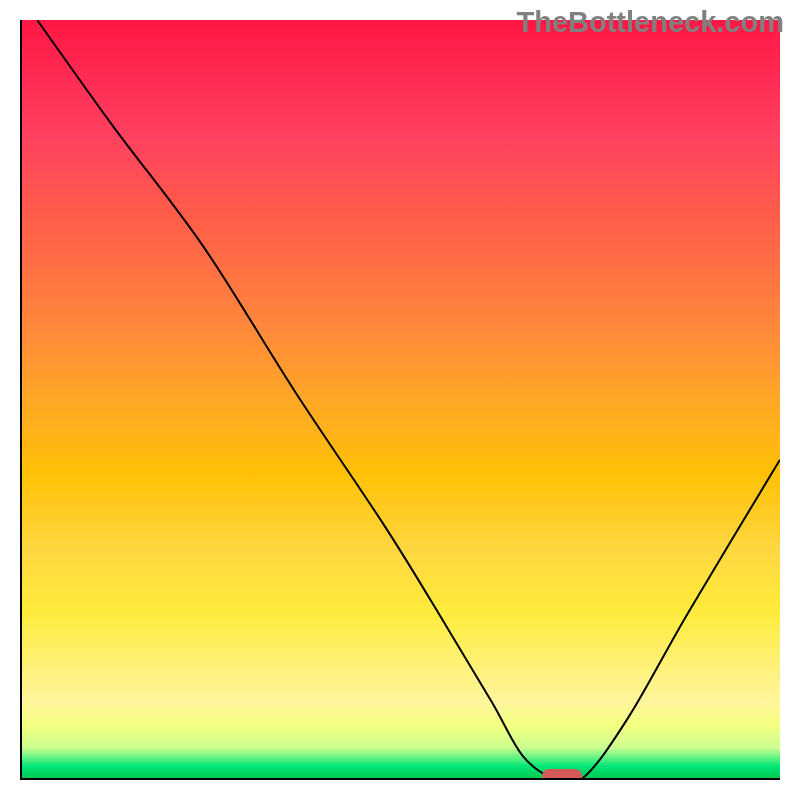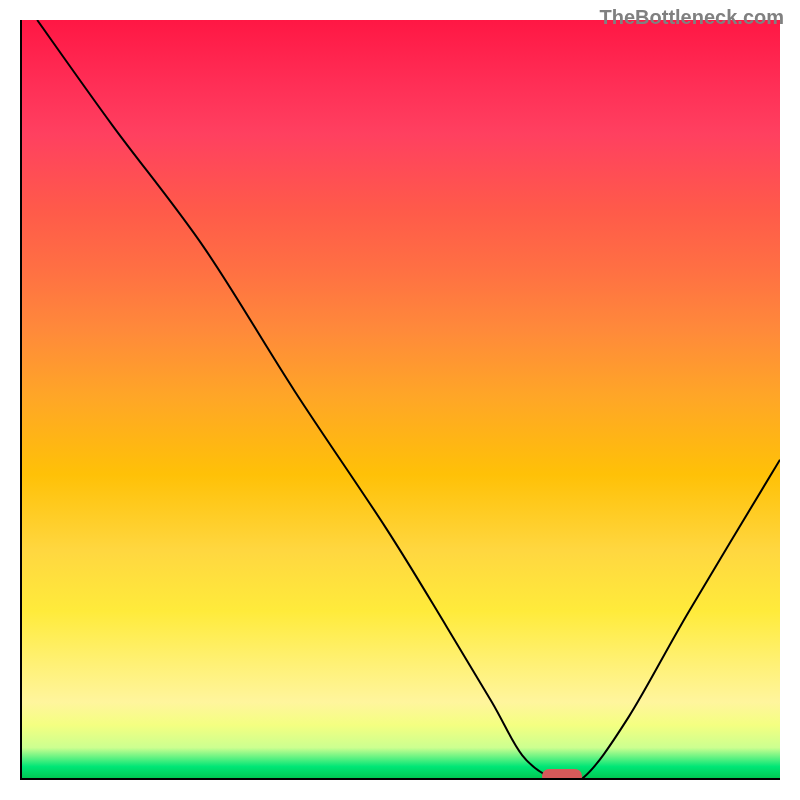--- a/index.html
+++ b/index.html
@@ -7,21 +7,21 @@
     width: 800px;
     height: 800px;
     background: #ffffff;
     position: relative;
     font-family: Arial, sans-serif;
   }
   .watermark {
     position: absolute;
     top: 6px;
     right: 16px;
-    font-size: 20px;
+    font-size: 29px;
     font-weight: bold;
     color: #808080;
     z-index: 10;
   }
   .plot-area {
     position: absolute;
     left: 20px;
     top: 20px;
     width: 760px;
     height: 760px;

